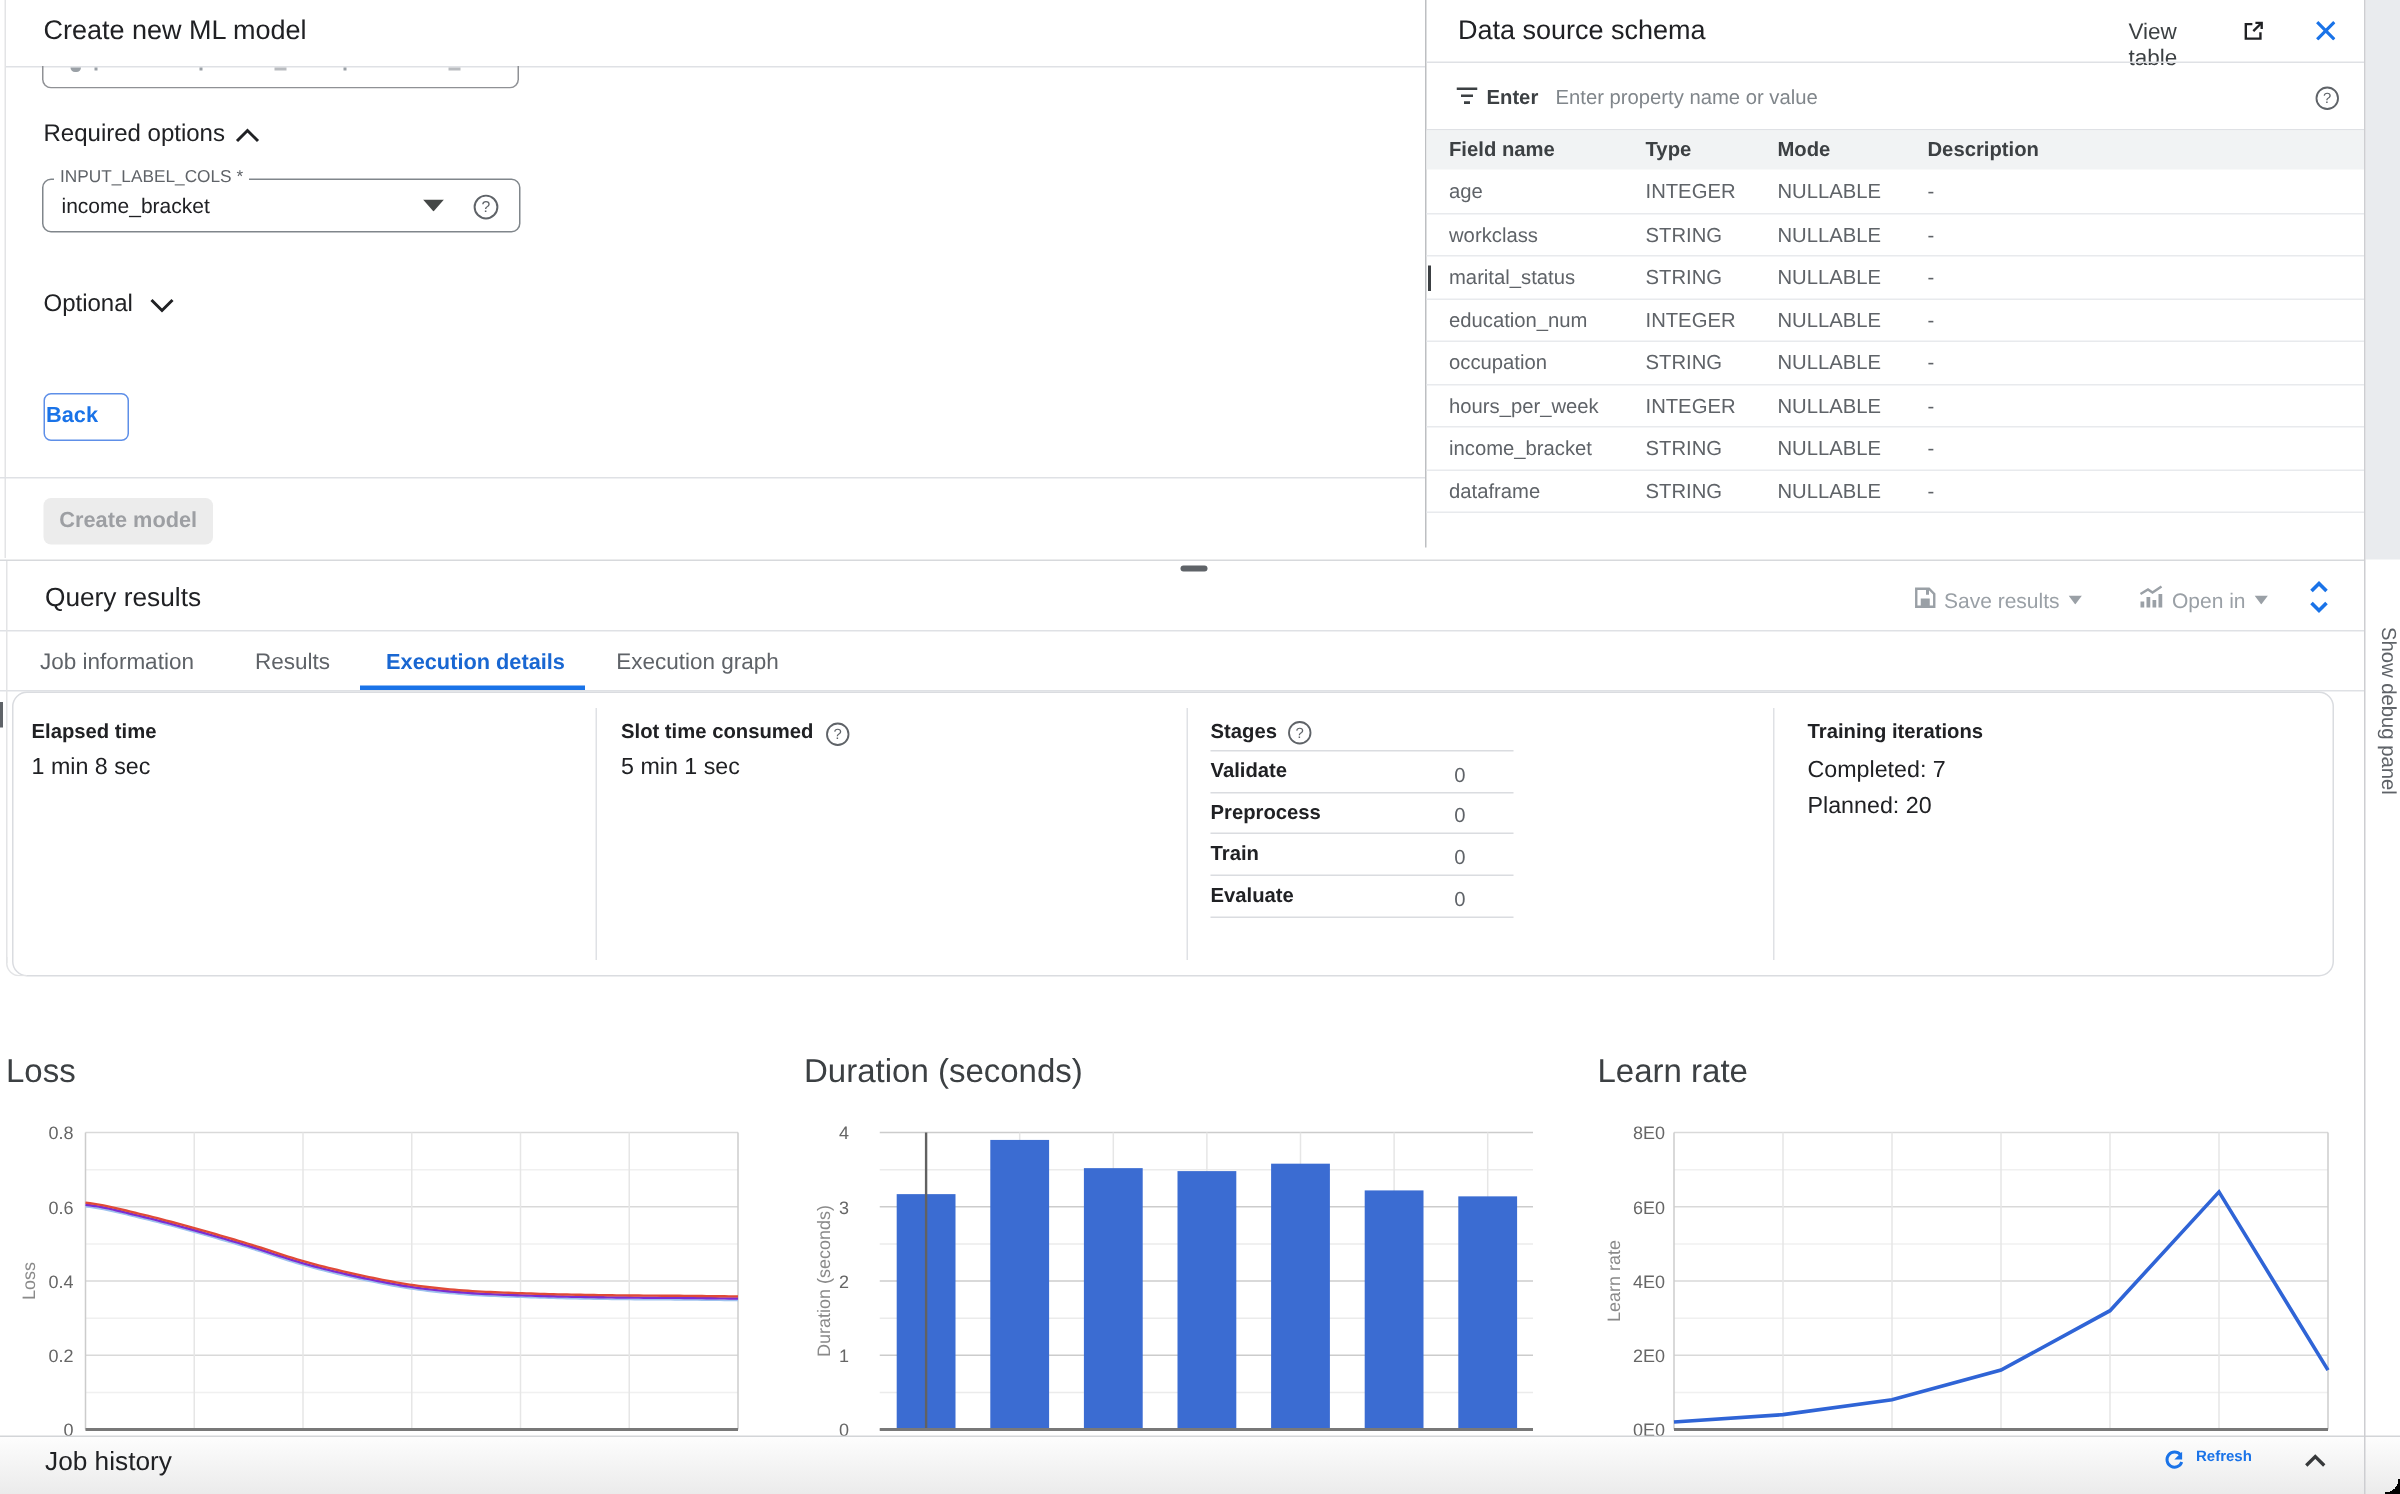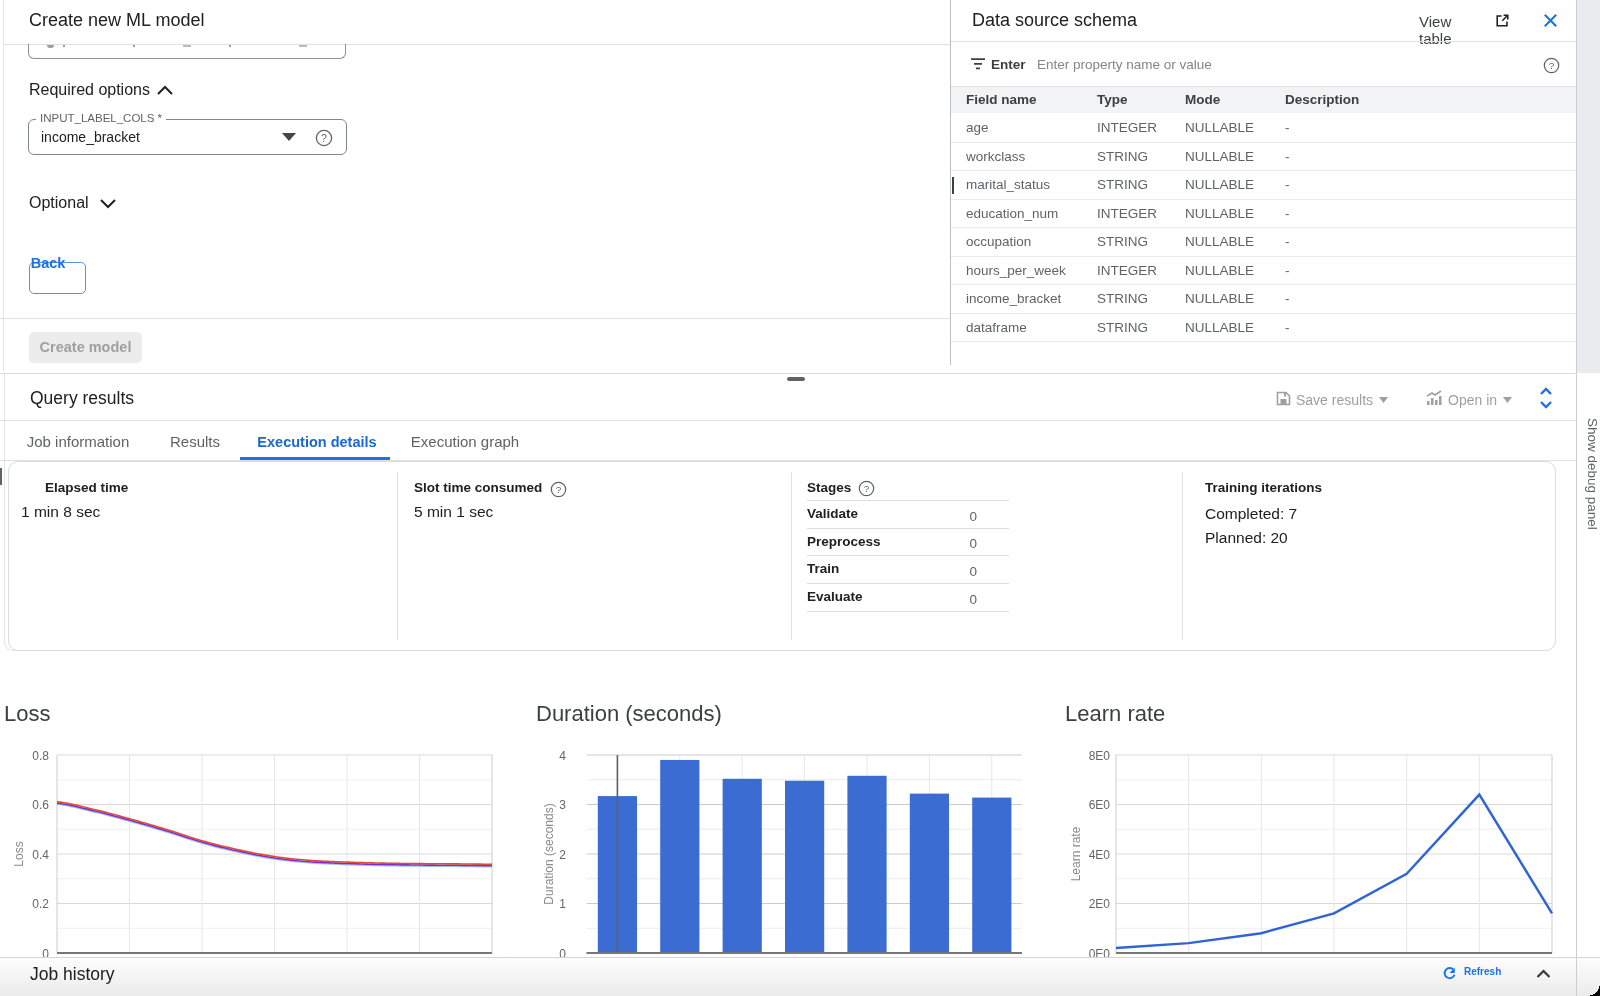--- a/index.html
+++ b/index.html
@@ -43,21 +43,21 @@
       <circle cx="9" cy="9" r="7.6" fill="none" stroke="#5f6368" stroke-width="1.3"></circle>
       <text x="9" y="12.6" font-size="10.5" text-anchor="middle" fill="#5f6368" font-family="Liberation Sans">?</text>
     </svg>
 
   <div class="abs g1" style="left:29px;top:194px;font-size:16px;">Optional</div>
   <svg class="abs" style="left:99px;top:198px;" width="18" height="12" viewBox="0 0 18 12">
       <path d="M2 2 L9 9 L16 2" fill="none" stroke="#202124" stroke-width="2"></path>
     </svg>
 
   <div class="abs" style="left:29px;top:262px;width:57px;height:32px;border:1px solid #5e8fe8;border-radius:5px;"></div>
-  <div class="abs blue" style="left:29px;top:248px;width:38px;height:32px;line-height:31px;text-align:center;font-size:14.5px;font-weight:700;">Back</div>
+  <div class="abs blue" style="left:29px;top:262px;width:38px;height:32px;line-height:31px;text-align:center;font-size:14.5px;font-weight:700;">Back</div>
 
   <div class="hline" style="left:0;top:318px;width:950px;"></div>
   <div class="abs" style="left:29px;top:332px;width:113px;height:31px;background:#ececec;border-radius:5px;color:#9d9fa3;font-size:14.5px;font-weight:700;text-align:center;line-height:31px;">Create model</div>
 </div>
 
 <div class="abs" id="schema" style="left:950px;top:0;width:530px;height:373px;">
   <div class="vline" style="left:0;top:0;height:365px;background:#bdbfc2;"></div>
   <div class="abs g1" style="left:22px;top:10px;font-size:18px;">Data source schema</div>
   <div class="abs g2" style="left:469px;top:13px;font-size:15px;">View table</div>
   <svg class="abs" style="left:546px;top:14px;" width="13" height="13" viewBox="0 0 14 14">
@@ -121,21 +121,21 @@
     </svg>
   <svg class="abs" style="left:1539px;top:13px;" width="14" height="24" viewBox="0 0 14 24">
       <path d="M2 8 L7 3 L12 8" fill="none" stroke="#1a73e8" stroke-width="2.4"></path>
       <path d="M2 16 L7 21 L12 16" fill="none" stroke="#1a73e8" stroke-width="2.4"></path>
     </svg>
 
   <div class="abs" style="left:8px;top:88px;width:1548px;height:190px;border:1px solid #dadce0;border-radius:10px;"></div>
   <div class="vline" style="left:397px;top:99px;height:168px;"></div>
   <div class="vline" style="left:791px;top:99px;height:168px;"></div>
   <div class="vline" style="left:1182px;top:99px;height:168px;"></div>
-  <div class="abs g1" style="left:21px;top:106.5px;font-size:13.5px;font-weight:700;margin-left:24px;">Elapsed time</div>
+  <div class="abs g1" style="left:21px;top:106.5px;font-size:13.5px;font-weight:700;">Elapsed time</div>
   <div class="abs g1" style="left:21px;top:130px;font-size:15.5px;">1 min 8 sec</div>
   <div class="abs g1" style="left:414px;top:106.5px;font-size:13.5px;font-weight:700;">Slot time consumed</div>
   <svg class="abs" style="left:549.5px;top:108px;" width="17" height="17" viewBox="0 0 18 18">
       <circle cx="9" cy="9" r="7.6" fill="none" stroke="#5f6368" stroke-width="1.3"></circle>
       <text x="9" y="12.6" font-size="10.5" text-anchor="middle" fill="#5f6368" font-family="Liberation Sans">?</text>
     </svg>
   <div class="abs g1" style="left:414px;top:130px;font-size:15.5px;">5 min 1 sec</div>
   <div class="abs g1" style="left:807px;top:106.5px;font-size:13.5px;font-weight:700;">Stages</div>
   <svg class="abs" style="left:858px;top:107px;" width="17" height="17" viewBox="0 0 18 18">
       <circle cx="9" cy="9" r="7.6" fill="none" stroke="#5f6368" stroke-width="1.3"></circle>

